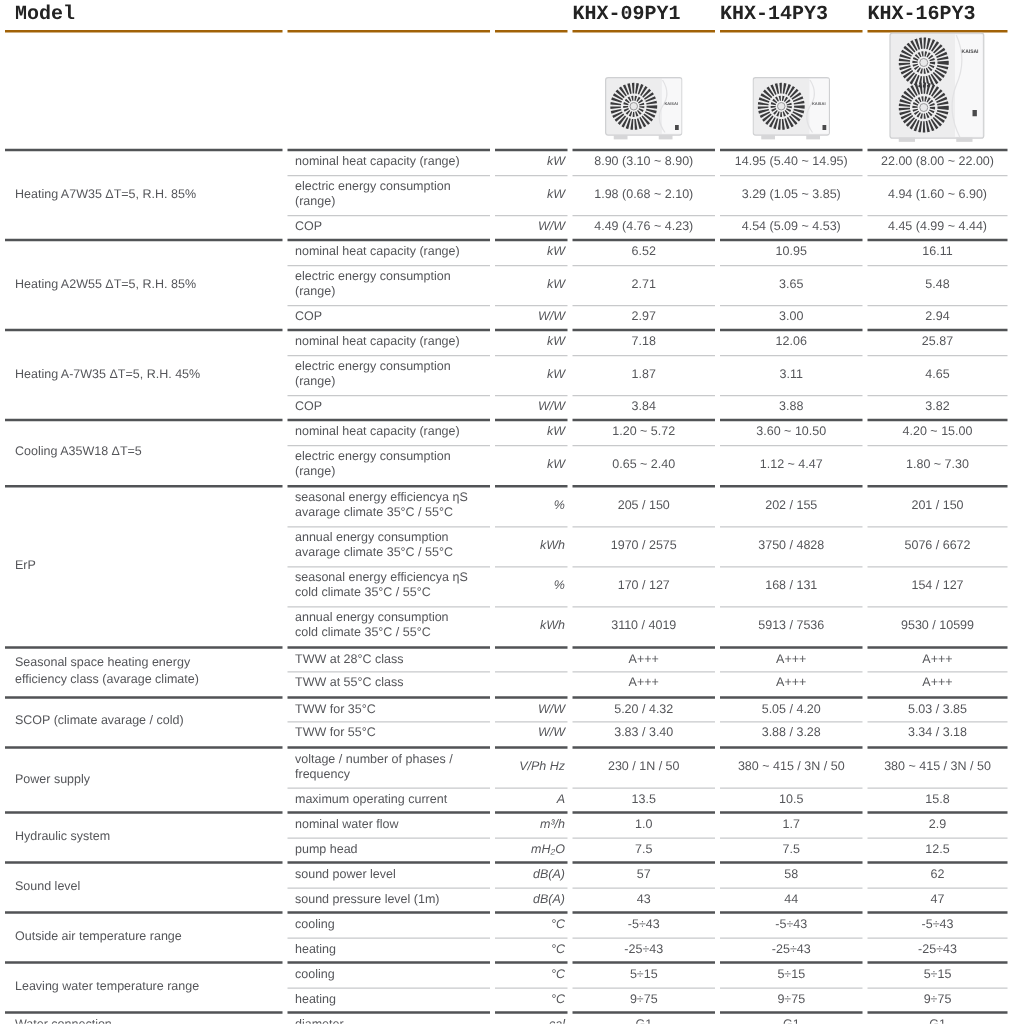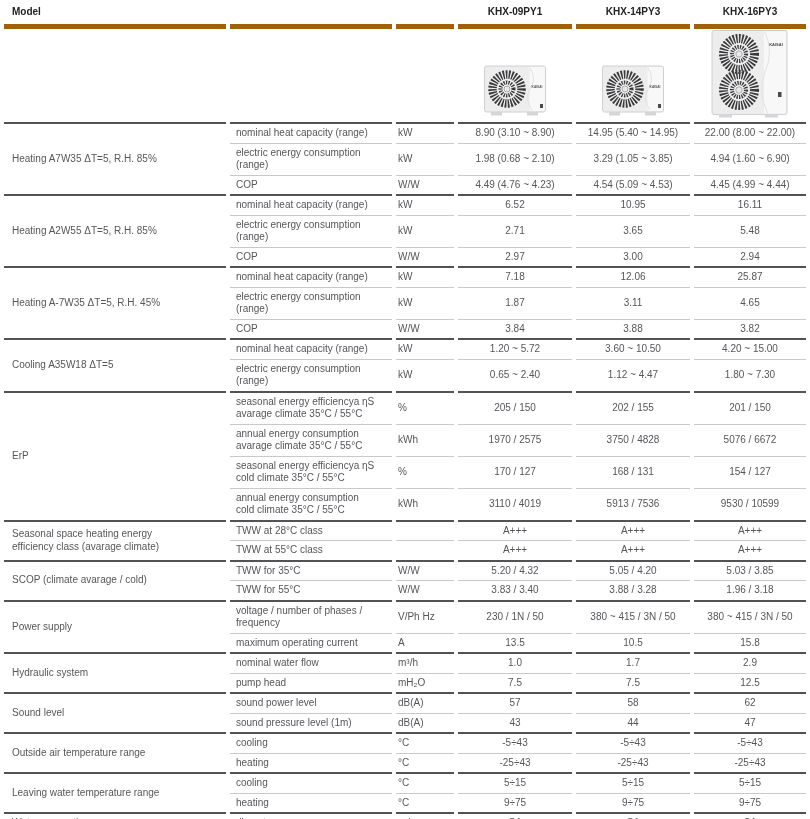--- a/index.html
+++ b/index.html
@@ -16,29 +16,30 @@
   }
   td, th {
     font-size: 10px;
     color: #55565a;
     vertical-align: middle;
     line-height: 12px;
     padding: 3px 2px;
   }
   
   th.h {
-    font-size: 10px;
+    font-size: 16px;
     font-weight: bold;
     color: #232323;
-    border-bottom: 5px solid #a16207;
+    border-bottom: 2px solid #a16207;
     padding: 5px 0 6px 0;
     line-height: 13px;
+    font-family: Liberation Mono, monospace;
   }
   th.h.c-group { text-align: left; padding-left: 8px; }
-  th.h.c-val   { text-align: center; }
+  th.h.c-val   { text-align: left; }
   
   td.img {
     height: 92px;
     border-bottom: 2px solid #515356;
     text-align: center;
     vertical-align: bottom;
     padding: 0 0 1px 0;
   }
   
   td.c-group {
@@ -47,21 +48,21 @@
     white-space: pre-line;
     line-height: 12.5px;
     margin-top: 22px;
   }
   td.c-param {
     text-align: left;
     padding-left: 6px;
     white-space: pre-line;
     line-height: 12.5px;
   }
-  td.c-unit { text-align: left; }
+  td.c-unit { text-align: right; font-style: italic; }
   td.c-val  { text-align: center; }
   .b-thin  { border-bottom: 1px solid #c8c9cb; }
   .b-thick { border-bottom: 2px solid #515356; }
   svg text { font-family: "Liberation Sans", sans-serif; font-weight: bold; }
 </style>
 </head>
 <body>
 
 <div class="sheet">
   <table class="spec">
@@ -274,21 +275,21 @@
           <td class="c-unit b-thin">W/W</td>
           <td class="c-val b-thin">5.20 / 4.32</td>
           <td class="c-val b-thin">5.05 / 4.20</td>
           <td class="c-val b-thin">5.03 / 3.85</td>
         </tr>
         <tr>
           <td class="c-param b-thick">TWW for  55°C</td>
           <td class="c-unit b-thick">W/W</td>
           <td class="c-val b-thick">3.83 / 3.40</td>
           <td class="c-val b-thick">3.88 / 3.28</td>
-          <td class="c-val b-thick">1.96 / 3.18</td>
+          <td class="c-val b-thick">3.34 / 3.18</td>
         </tr>
         <tr>
           <td class="c-group b-thick" rowspan="2">Power supply</td>
           <td class="c-param b-thin">voltage / number of phases / frequency</td>
           <td class="c-unit b-thin">V/Ph Hz</td>
           <td class="c-val b-thin">230 / 1N / 50</td>
           <td class="c-val b-thin">380 ~ 415 / 3N / 50</td>
           <td class="c-val b-thin">380 ~ 415 / 3N / 50</td>
         </tr>
         <tr>

